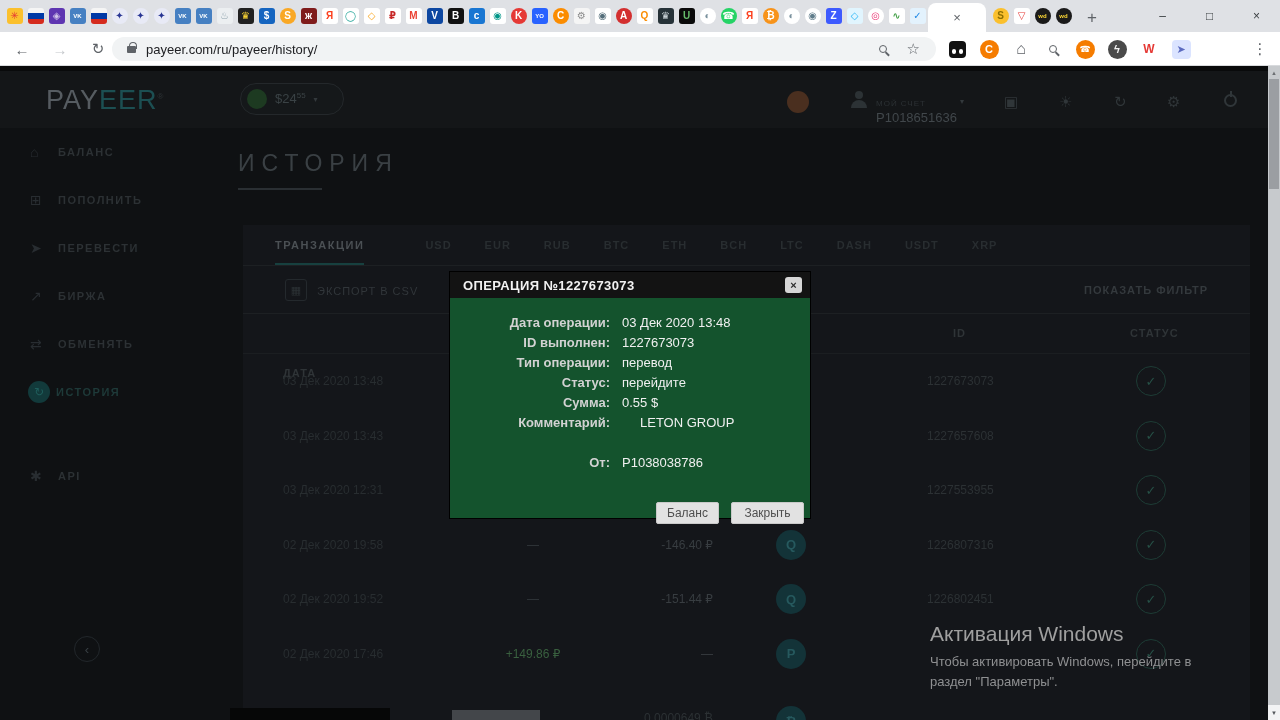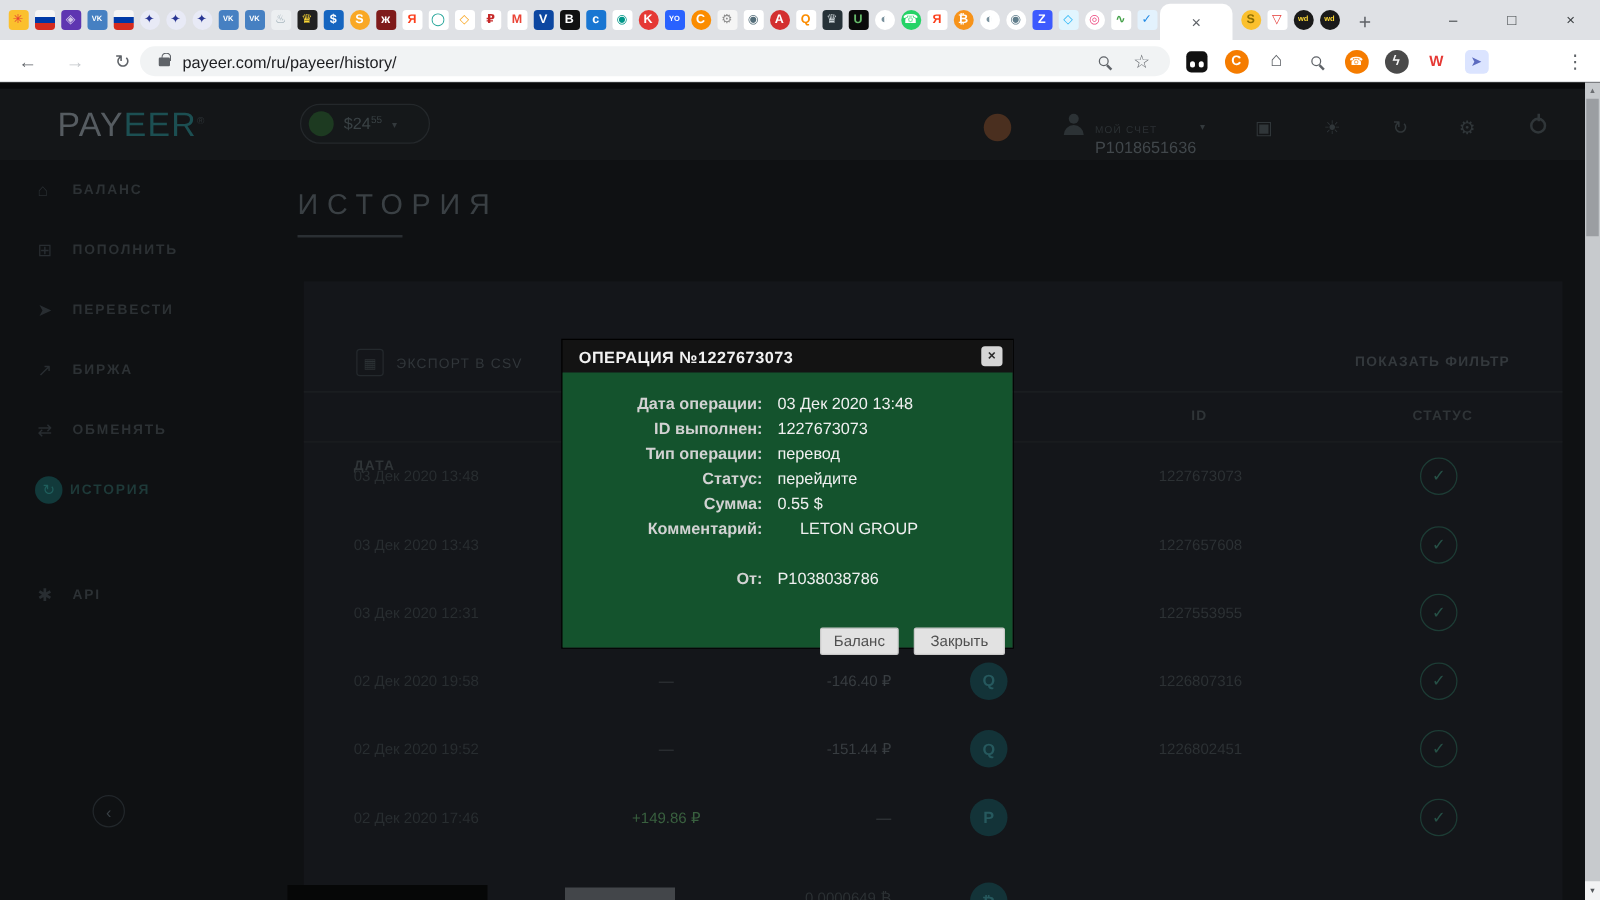--- a/index.html
+++ b/index.html
@@ -432,20 +432,36 @@
         <span class="side-ico">✱</span>
         <span class="side-lbl">API</span>
       </div>
     </div>
   <div class="collapse">‹</div>
 
   <div class="page-title">ИСТОРИЯ</div>
   <div class="title-line"></div>
 
   <div class="card">
+    <div class="tabrow">
+      <span class="tab-main">ТРАНЗАКЦИИ</span>
+      <span class="currs">
+
+      <span class="curr">USD</span>
+          <span class="curr">EUR</span>
+          <span class="curr">RUB</span>
+          <span class="curr">BTC</span>
+          <span class="curr">ETH</span>
+          <span class="curr">BCH</span>
+          <span class="curr">LTC</span>
+          <span class="curr">DASH</span>
+          <span class="curr">USDT</span>
+          <span class="curr">XRP</span>
+        </span>
+    </div>
     <div class="exprow">
       <span class="exp-ico">▦</span>
       <span class="exp-lbl">ЭКСПОРТ В CSV</span>
       <span class="filter-lbl">ПОКАЗАТЬ ФИЛЬТР</span>
     </div>
     <div class="thead">
       <span class="th" style="left:40px;margin-top:40px;">ДАТА</span>
       <span class="th" style="left:710px;">ID</span>
       <span class="th" style="left:887px;">СТАТУС</span>
     </div>
@@ -523,20 +539,24 @@
           </span>
         </div>
       </div>
   </div>
 
   <div class="part-black"></div>
   <div class="part-grey"></div>
   <div class="part-amt">0.0000649 ₿</div>
   <div class="part-ico">₿</div>
 
+  <div class="wm">
+    <div class="wm-t">Активация Windows</div>
+    <div class="wm-l"><span>Чтобы активировать Windows, перейдите в</span><br><span>раздел "Параметры".</span></div>
+  </div>
 
   <div class="sbar">
     <div class="up">▲</div>
     <div class="thumb"></div>
     <div class="down">▼</div>
   </div>
 
   <div class="modal">
     <div class="modal-head">
       <span class="modal-title">ОПЕРАЦИЯ №1227673073</span>

